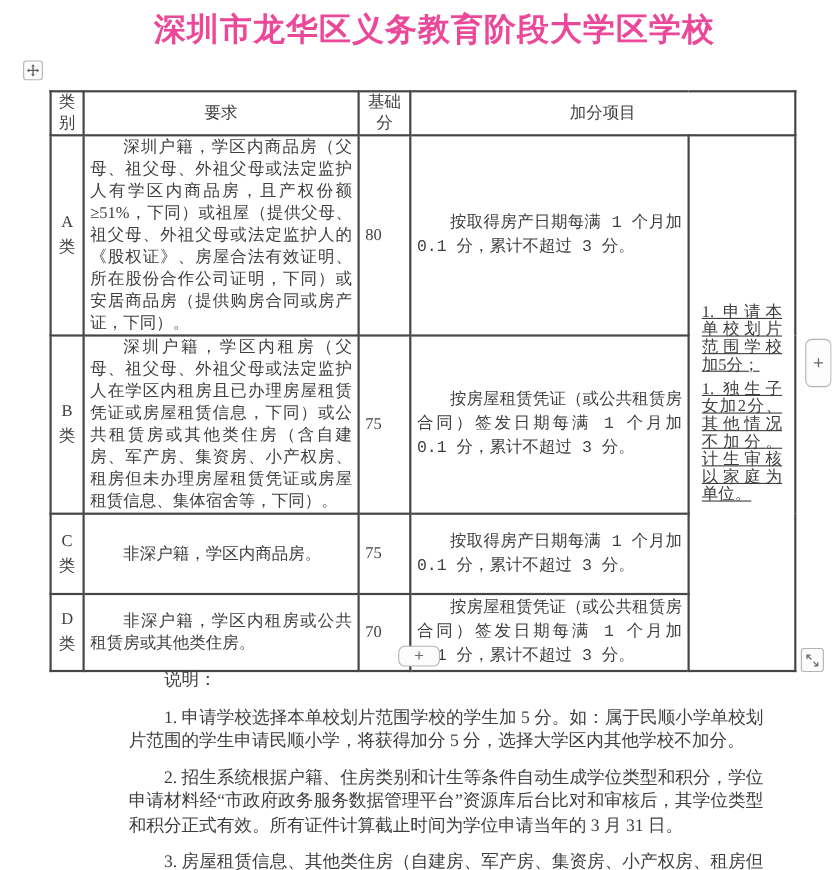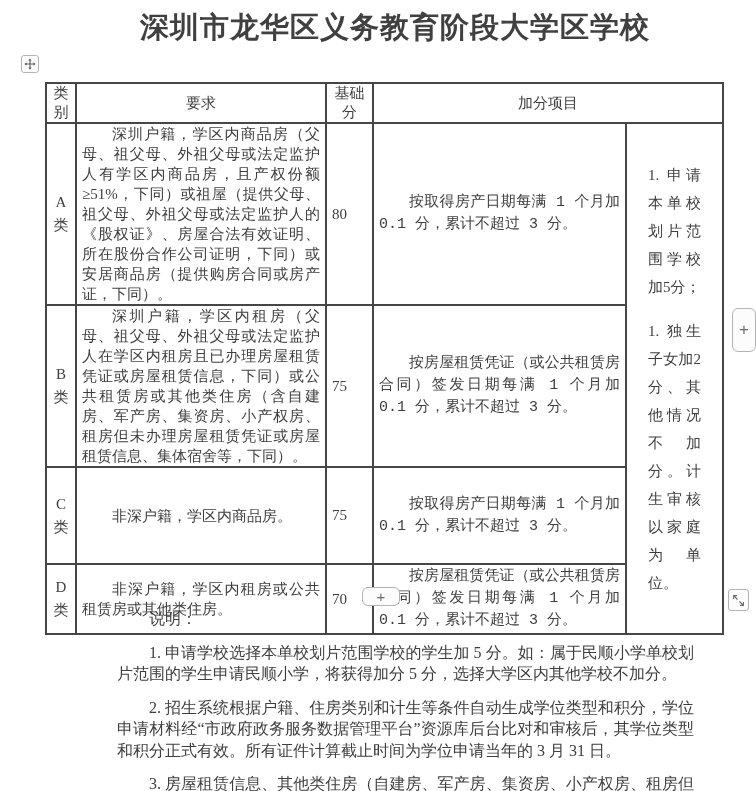--- a/index.html
+++ b/index.html
@@ -4,21 +4,21 @@
 <style>
   html,body{margin:0;padding:0;}
   body{
     width:756px;height:791px;position:relative;overflow:hidden;
     background:#ffffff;color:#3e3e3e;
     font-family:"Liberation Serif","DejaVu Serif",serif;
   }
   .title{
     position:absolute;top:9px;left:70px;width:650px;
     text-align:center;font-size:29px;line-height:36px;
-    font-weight:bold;color:#404040;letter-spacing:1px;
+    font-weight:bold;color:#ec4899;letter-spacing:1px;
   }
   
   .handle{
     position:absolute;background:#fcfcfc;border:1px solid #b3b3b3;
     display:flex;align-items:center;justify-content:center;
     box-sizing:border-box;color:#6b6b6b;
     font-family:"Liberation Sans","DejaVu Sans",sans-serif;
   }
   .move-handle{left:21px;top:55px;width:18px;height:18px;border-radius:3px;}
   .plus-col{left:732px;top:308px;width:24px;height:44px;border-radius:6px;font-size:17px;}
@@ -34,21 +34,21 @@
     font-size:15px;padding:0 5px;box-sizing:border-box;
   }
   td.hdr{text-align:center;line-height:19px;word-break:break-all;padding:2px 6px;}
   td.cat{text-align:center;line-height:23px;word-break:break-all;padding:0 4px;}
   td.base{text-align:left;border-radius:11px;}
   td.req{padding:2px 7px;}
   td.req p{margin:0;text-indent:2em;text-align:justify;line-height:20px;}
   td.bonus{padding:2px 8px;font-family:Liberation Mono, monospace;}
   td.bonus p{margin:0;text-indent:2em;text-align:justify;line-height:22px;}
   td.side{padding:2px 5px;font-size:13.5px;}
-  td.side p{margin:16px;text-align:justify;line-height:28px;}
+  td.side p{margin:6px;text-align:justify;line-height:16px;text-decoration:underline;}
   
   .notes{
     position:absolute;left:105px;top:596px;width:601px;
     font-size:16px;line-height:21.5px;text-align:justify;
   }
   .notes p{margin:12px;text-indent:2em;}
   .icon-svg{display:block;}
 </style>
 </head>
 <body>
@@ -97,21 +97,21 @@
   <tr style="height:154px">
     <td class="cat">B类</td>
     <td class="req">
           <p>深圳户籍，学区内租房（父母、祖父母、外祖父母或法定监护人在学区内租房且已办理房屋租赁凭证或房屋租赁信息，下同）或公共租赁房或其他类住房（含自建房、军产房、集资房、小产权房、租房但未办理房屋租赁凭证或房屋租赁信息、集体宿舍等，下同）。</p>
         </td>
     <td class="base">75</td>
     <td class="bonus">
           <p>按房屋租赁凭证（或公共租赁房合同）签发日期每满 1 个月加 0.1 分，累计不超过 3 分。</p>
         </td>
   </tr>
-  <tr style="height:97px">
+  <tr style="height:73px">
     <td class="cat">C类</td>
     <td class="req">
           <p>非深户籍，学区内商品房。</p>
         </td>
     <td class="base">75</td>
     <td class="bonus">
           <p>按取得房产日期每满 1 个月加 0.1 分，累计不超过 3 分。</p>
         </td>
   </tr>
   <tr style="height:70px">

